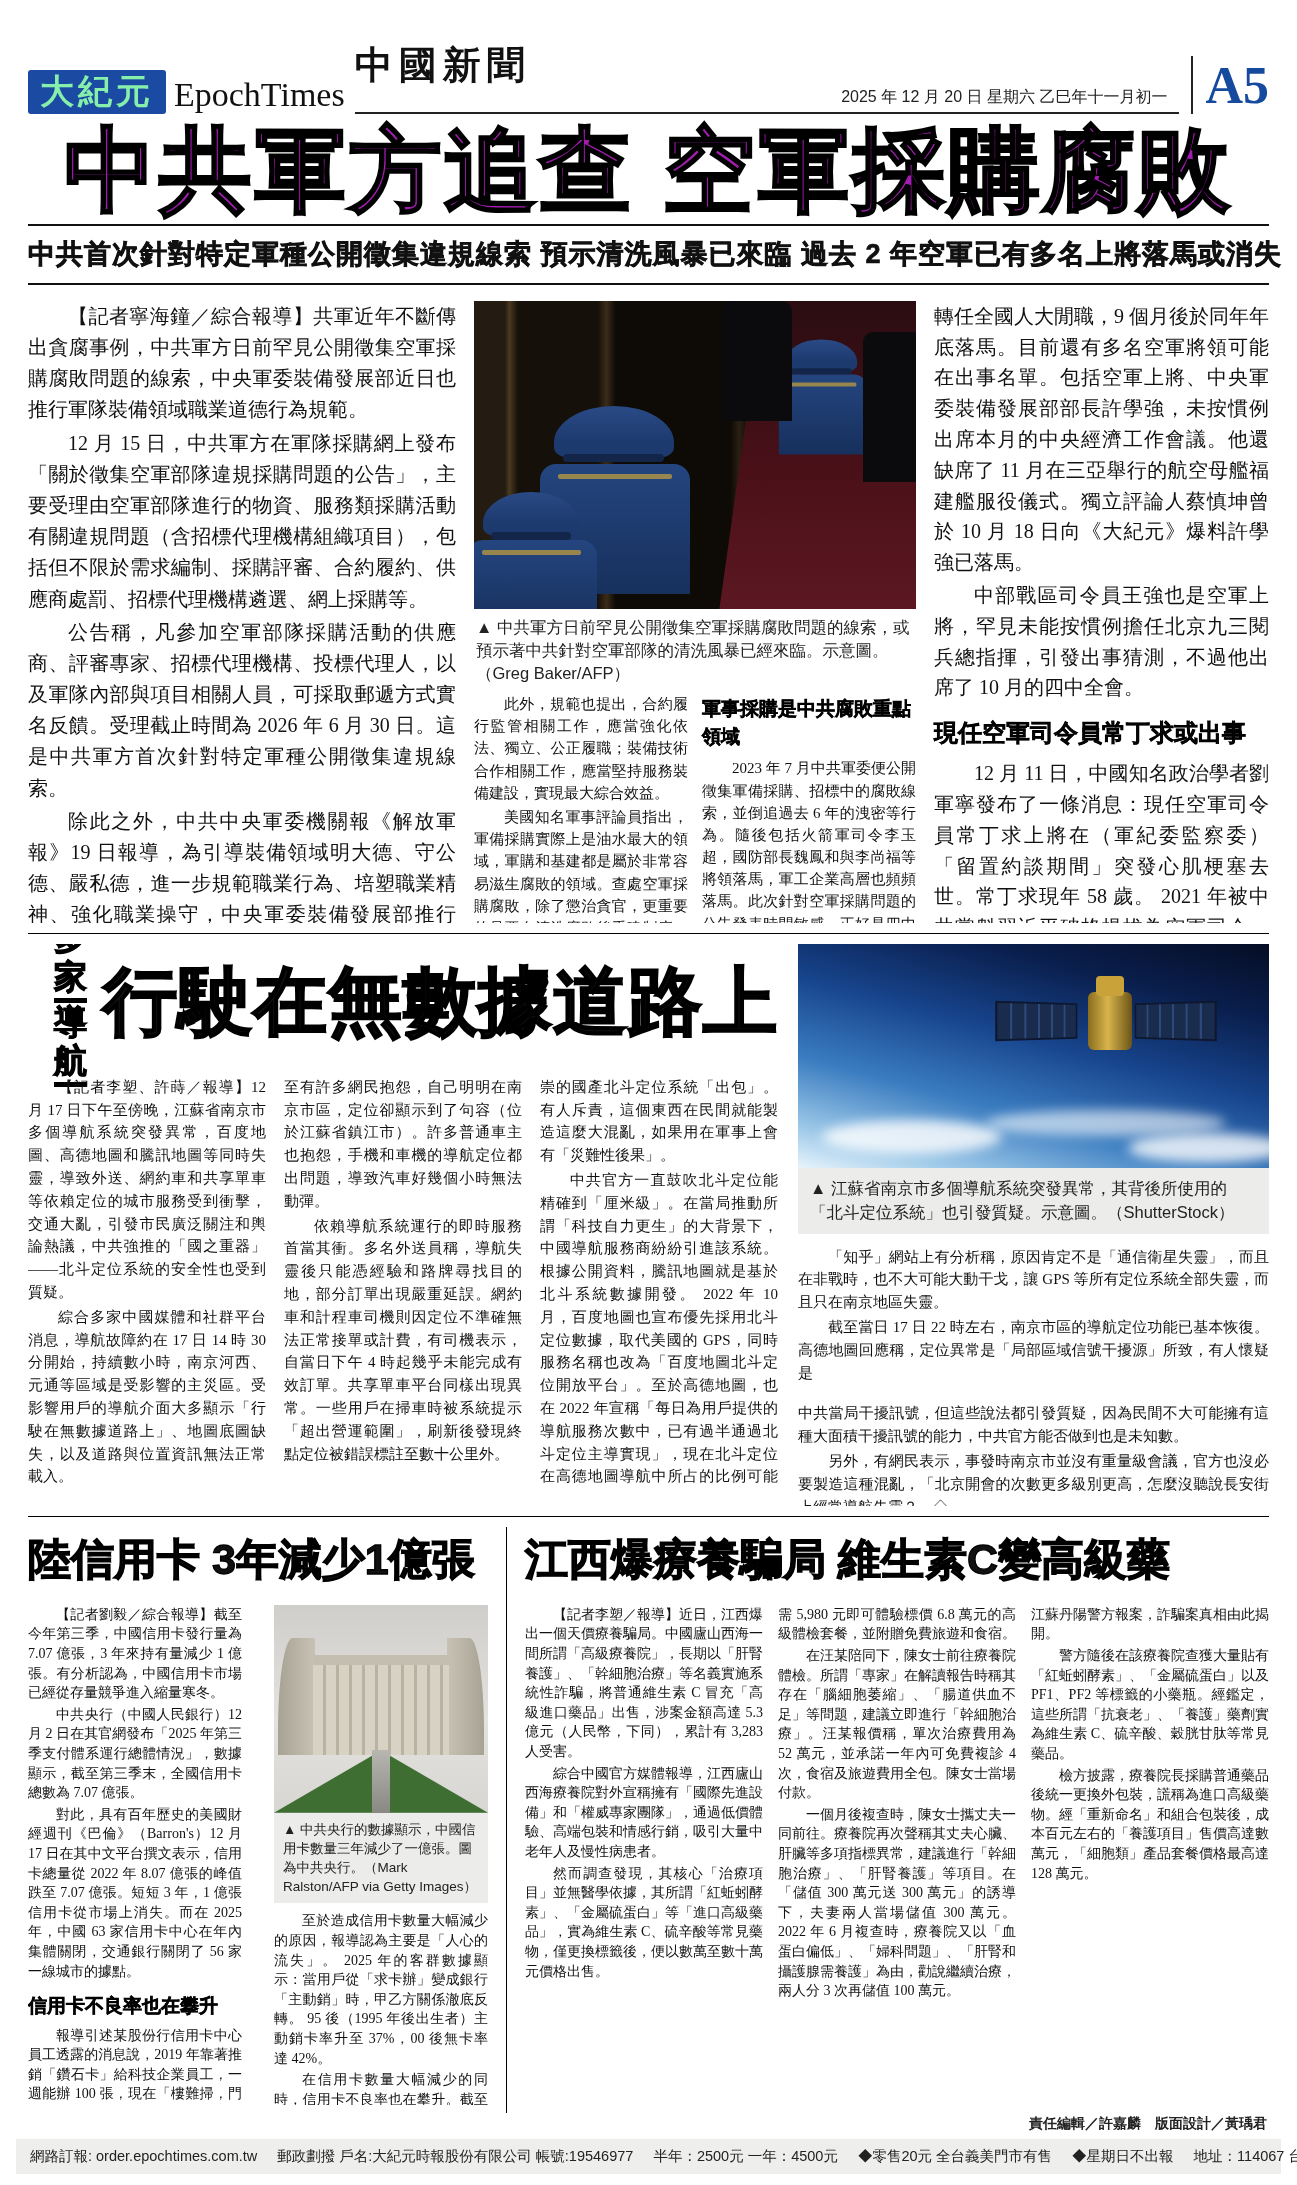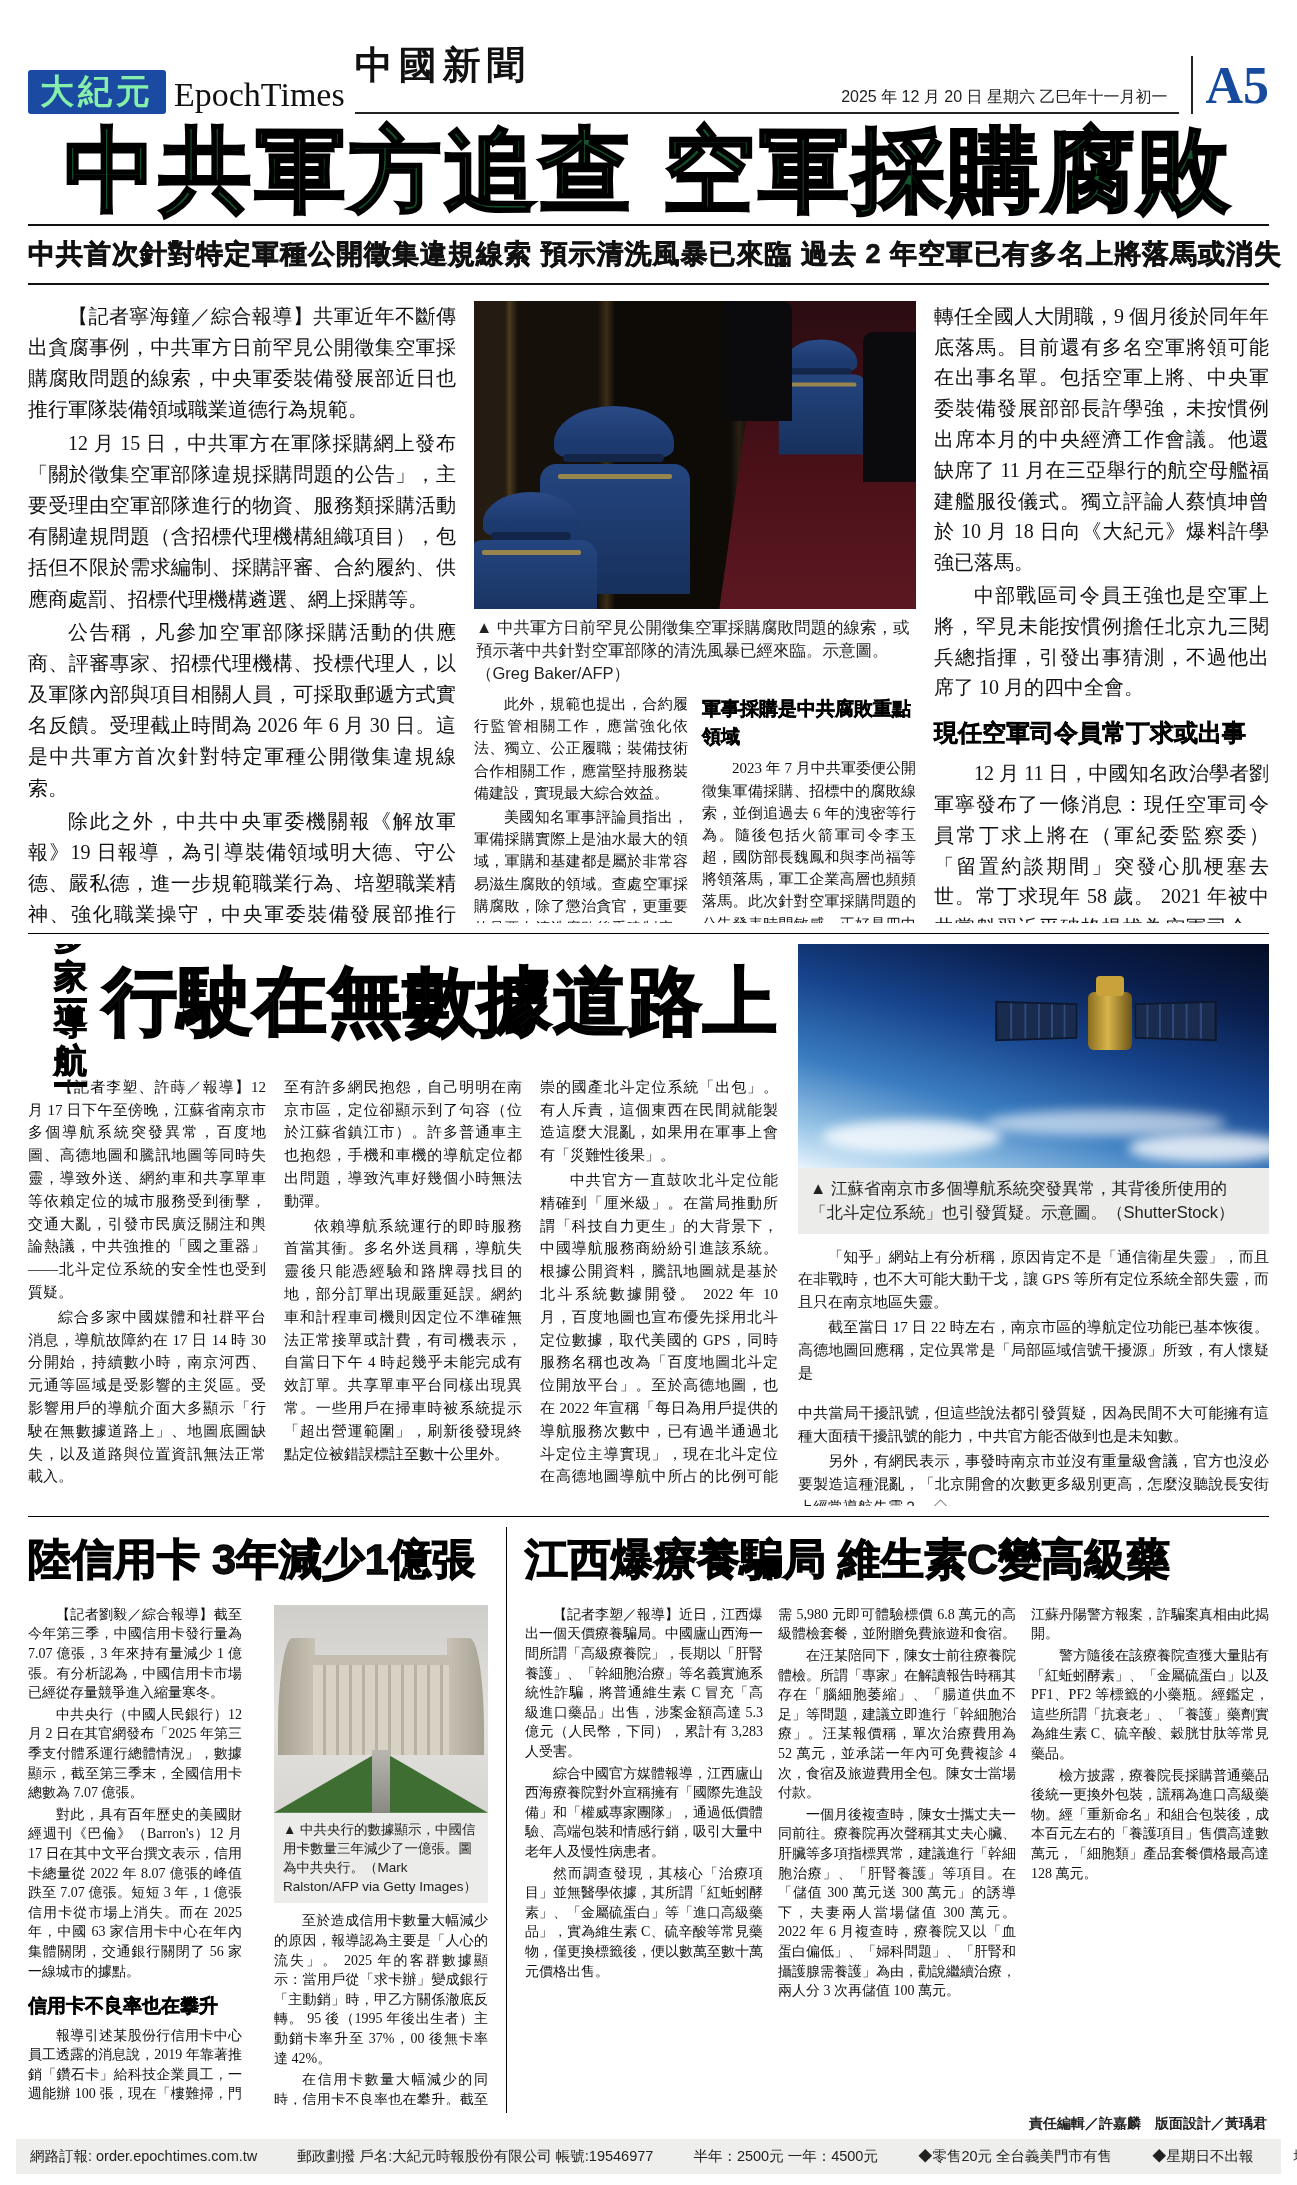--- a/index.html
+++ b/index.html
@@ -12,21 +12,21 @@
   .logo-box { background:#1b4aa2; color:#86efac; font-family:"Liberation Sans",sans-serif; font-weight:900;
               font-size:34px; padding:4px 12px 6px 12px; letter-spacing:4px; line-height:1; border-radius:3px; }
   .logo-en { font-family:"Liberation Serif",serif; font-size:34px; margin-left:8px; letter-spacing:0px; }
   .hdr-mid { flex:1; border-bottom:2px solid #222; position:relative; height:72px; margin-left:10px; }
   .hdr-section { position:absolute; left:0; right:0; top:-2px; text-align:left; font-size:38px; font-weight:bold; letter-spacing:6px; }
   .hdr-date { position:absolute; right:12px; bottom:4px; font-size:16px; font-family:"Liberation Sans",sans-serif; color:#222; }
   .hdr-vr { width:2px; background:#222; height:58px; margin:0 12px; }
   .page-no { font-family:"Liberation Serif",serif; color:#164a9e; font-size:52px; font-weight:bold; line-height:1; padding-bottom:2px; }
 
   
-  .mega { font-family:"Liberation Sans",sans-serif; font-weight:900; color:#14532d;
+  .mega { font-family:"Liberation Sans",sans-serif; font-weight:900; color:#a21caf;
           -webkit-text-stroke:2.5px #000; text-align:center; font-size:92px; line-height:1.02;
           margin:10px 28px 6px 28px; letter-spacing:3px; white-space:nowrap; }
   .subdeck { margin:4px 28px 0 28px; border-top:2px solid #111; border-bottom:2px solid #111;
              font-family:"Liberation Sans",sans-serif; font-weight:bold; font-size:27px;
              text-align:center; padding:10px 0 11px 0; letter-spacing:1px; -webkit-text-stroke:0.7px #111; white-space:nowrap; }
 
   p { margin:0; text-indent:2em; text-align:justify; }
   p.cont { text-indent:0; }
   p + p, .subhd + p { margin-top:2px; }
   .subhd { font-family:"Liberation Sans",sans-serif; font-weight:900; margin:12px 0 6px 0; text-indent:0; -webkit-text-stroke:0.5px #000;}
@@ -98,21 +98,21 @@
   .cap3 { background:#ececea; font-family:"Liberation Sans",sans-serif; font-size:13.5px; line-height:1.42; padding:7px 9px; color:#222; margin-bottom:8px; }
   .vdiv { width:1px; background:#000; }
   .a4 { flex:1; padding-left:18px; }
   .a4-cols { display:flex; gap:15px; font-size:14px; line-height:1.4; height:500px; overflow:hidden; }
   .a4-cols > div { flex:1; }
 
   .credits { text-align:right; margin:2px 30px 0 0; font-family:"Liberation Sans",sans-serif; font-size:14px; font-weight:bold; color:#222; }
 
   
   .footbar { margin:6px 16px 0 16px; background:#eeeeec; padding:8px 14px; font-family:"Liberation Sans",sans-serif;
-             font-size:14.5px; color:#222; display:flex; align-items:flex-start; gap:40px; white-space:nowrap; }
+             font-size:14.5px; color:#222; display:flex; align-items:flex-start; gap:20px; white-space:nowrap; }
 </style>
 </head>
 <body>
 
 <div class="page">
 
   <div class="hdr">
     <div class="logo-box">大紀元</div>
     <div class="logo-en">EpochTimes</div>
     <div class="hdr-mid">

